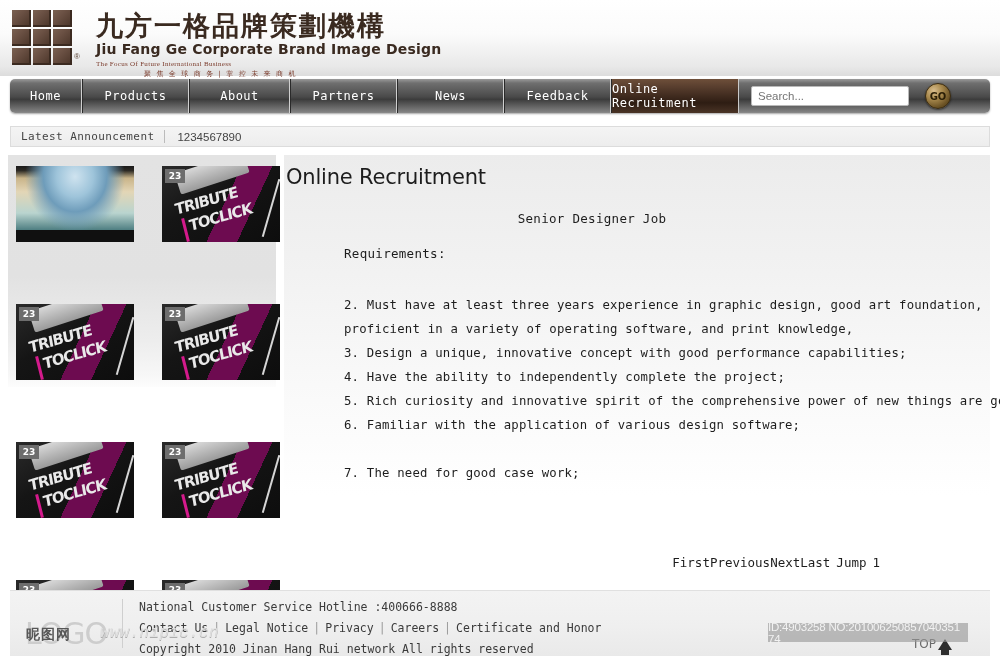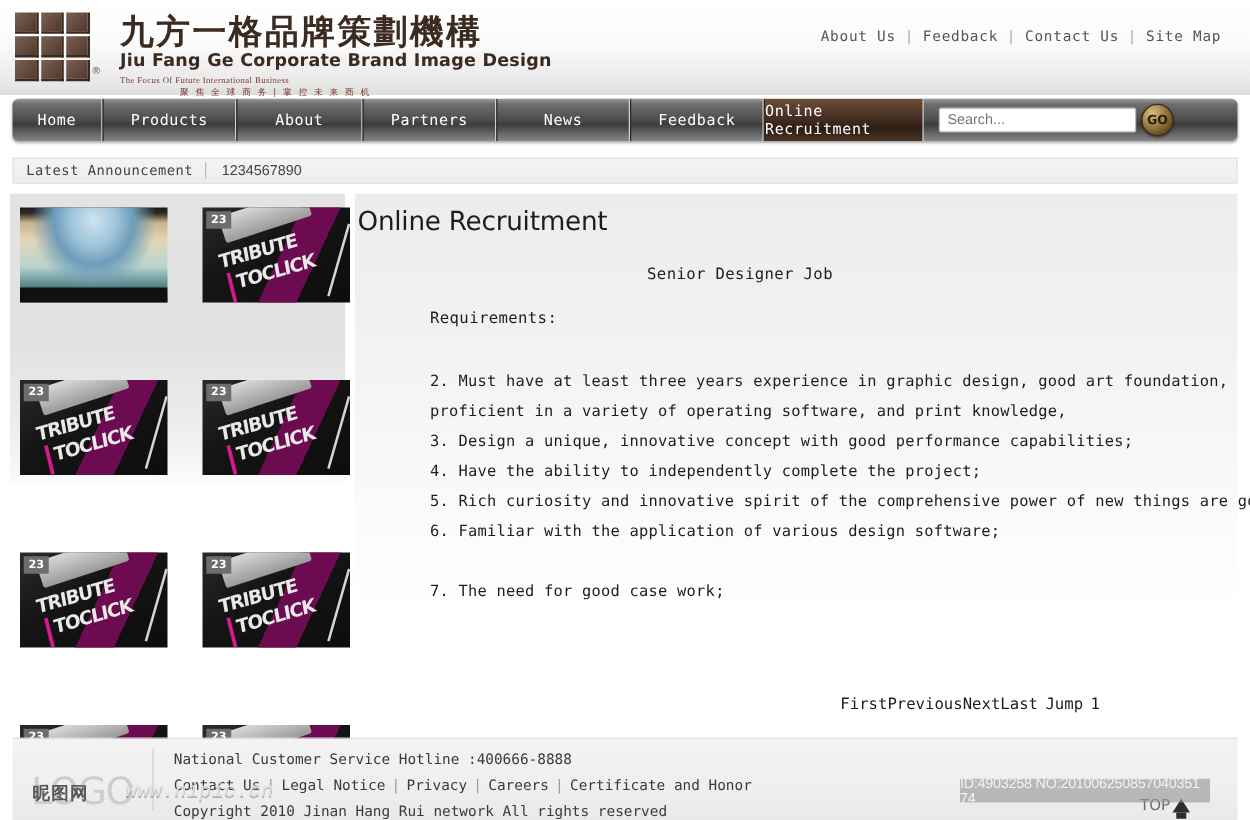--- a/index.html
+++ b/index.html
@@ -79,21 +79,21 @@
   }
   .navitem:first-child { border-left: none; width: 72px; }
   .navitem.wide { width: 107px; }
   .navitem.active {
     width: 128px;
     background: linear-gradient(to bottom, #6e4f3a 0%, #52392a 30%, #2e1d13 70%, #4a3426 100%);
     border-right: 1px solid #c9c9c9;
   }
   .navsearch {
     flex: 1 1 auto; display: flex; align-items: center; justify-content: flex-start;
-    padding-left: 12px; gap: 4px;
+    padding-left: 12px; gap: 16px;
   }
   .searchbox {
     width: 158px; height: 20px; background: #fff; border: 1px solid #b9b9b9;
     border-radius: 2px; display: flex; align-items: center; padding: 0 6px;
   }
   .searchbox input {
     border: none; outline: none; width: 100%; font-size: 11.5px; color: #8e8e8e;
     font-family: "Liberation Sans", sans-serif; background: transparent;
   }
   .gobtn {
@@ -283,23 +283,20 @@
       </div>
       <div class="logo-reg">®</div>
       <div class="logo-text">
         <div class="logo-cn">九方一格品牌策劃機構</div>
         <div class="logo-en">Jiu Fang Ge Corporate Brand Image Design</div>
         <div class="logo-sub1">The Focus Of Future International Business</div>
         <div class="logo-sub2">聚 焦 全 球 商 务 | 掌 控 未 来 商 机</div>
       </div>
     </div>
 
-    <div class="toplinks">
-      <a href="#">About Us</a><span class="sep">|</span><a href="#">Feedback</a><span class="sep">|</span><a href="#">Contact Us</a><span class="sep">|</span><a href="#">Site Map</a>
-    </div>
   </div>
 
   <div class="navbar">
     <a class="navitem" href="#">Home</a>
     <a class="navitem wide" href="#">Products</a>
     <a class="navitem" href="#">About</a>
     <a class="navitem wide" href="#">Partners</a>
     <a class="navitem wide" href="#">News</a>
     <a class="navitem wide" href="#">Feedback</a>
     <a class="navitem active" href="#">Online Recruitment</a>

